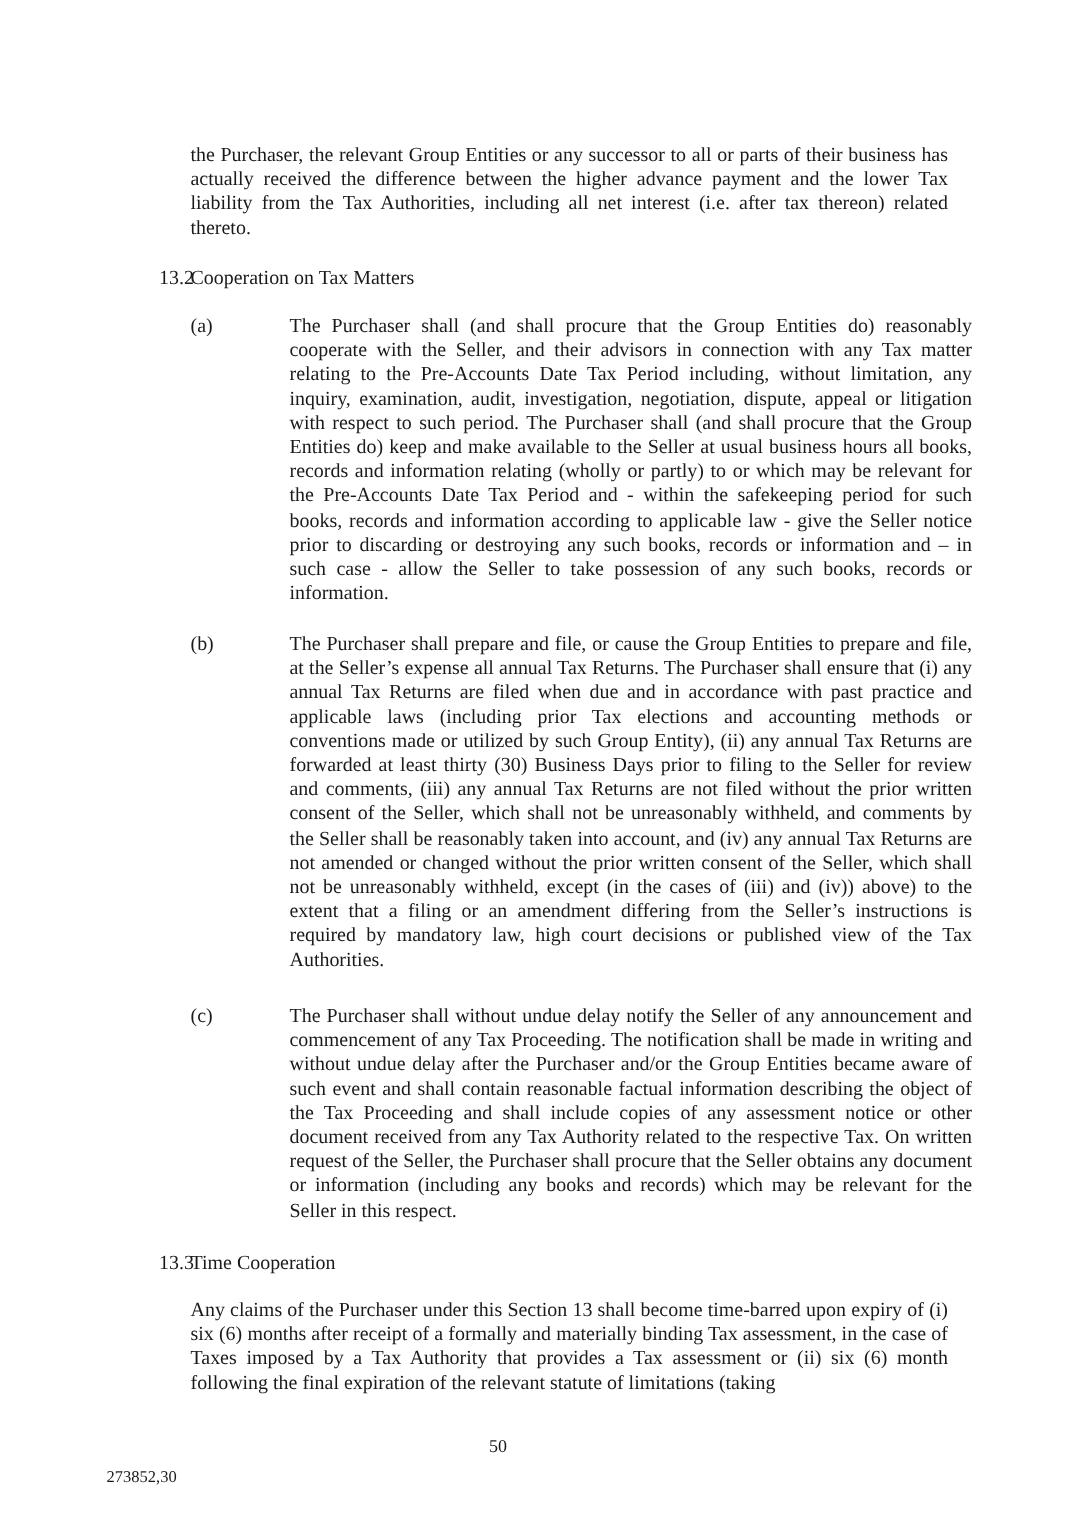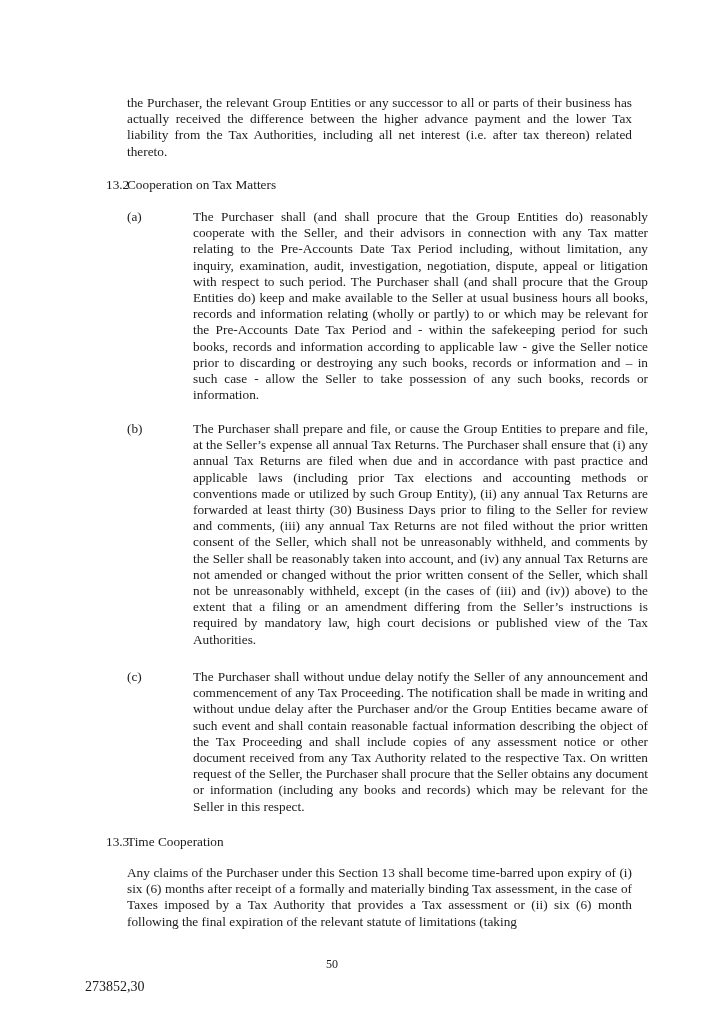--- a/index.html
+++ b/index.html
@@ -55,23 +55,23 @@
     .page-number {
       position: absolute;
       left: 0;
       width: 664px;
       top: 957px;
       text-align: center;
       font-size: 12px;
     }
     .doc-ref {
       position: absolute;
-      left: 85px;
+      left: 71px;
       top: 979px;
-      font-size: 14px;
+      font-size: 11px;
     }
   </style>
 </head>
 <body>
 
 <div class="page">
 
   <p class="para lead-para">the Purchaser, the relevant Group Entities or any successor to all or parts of their business has actually received the difference between the higher advance payment and the lower Tax liability from the Tax Authorities, including all net interest (i.e. after tax thereon) related thereto.</p>
 
   <span class="section-num" style="top:177px;">13.2</span>

